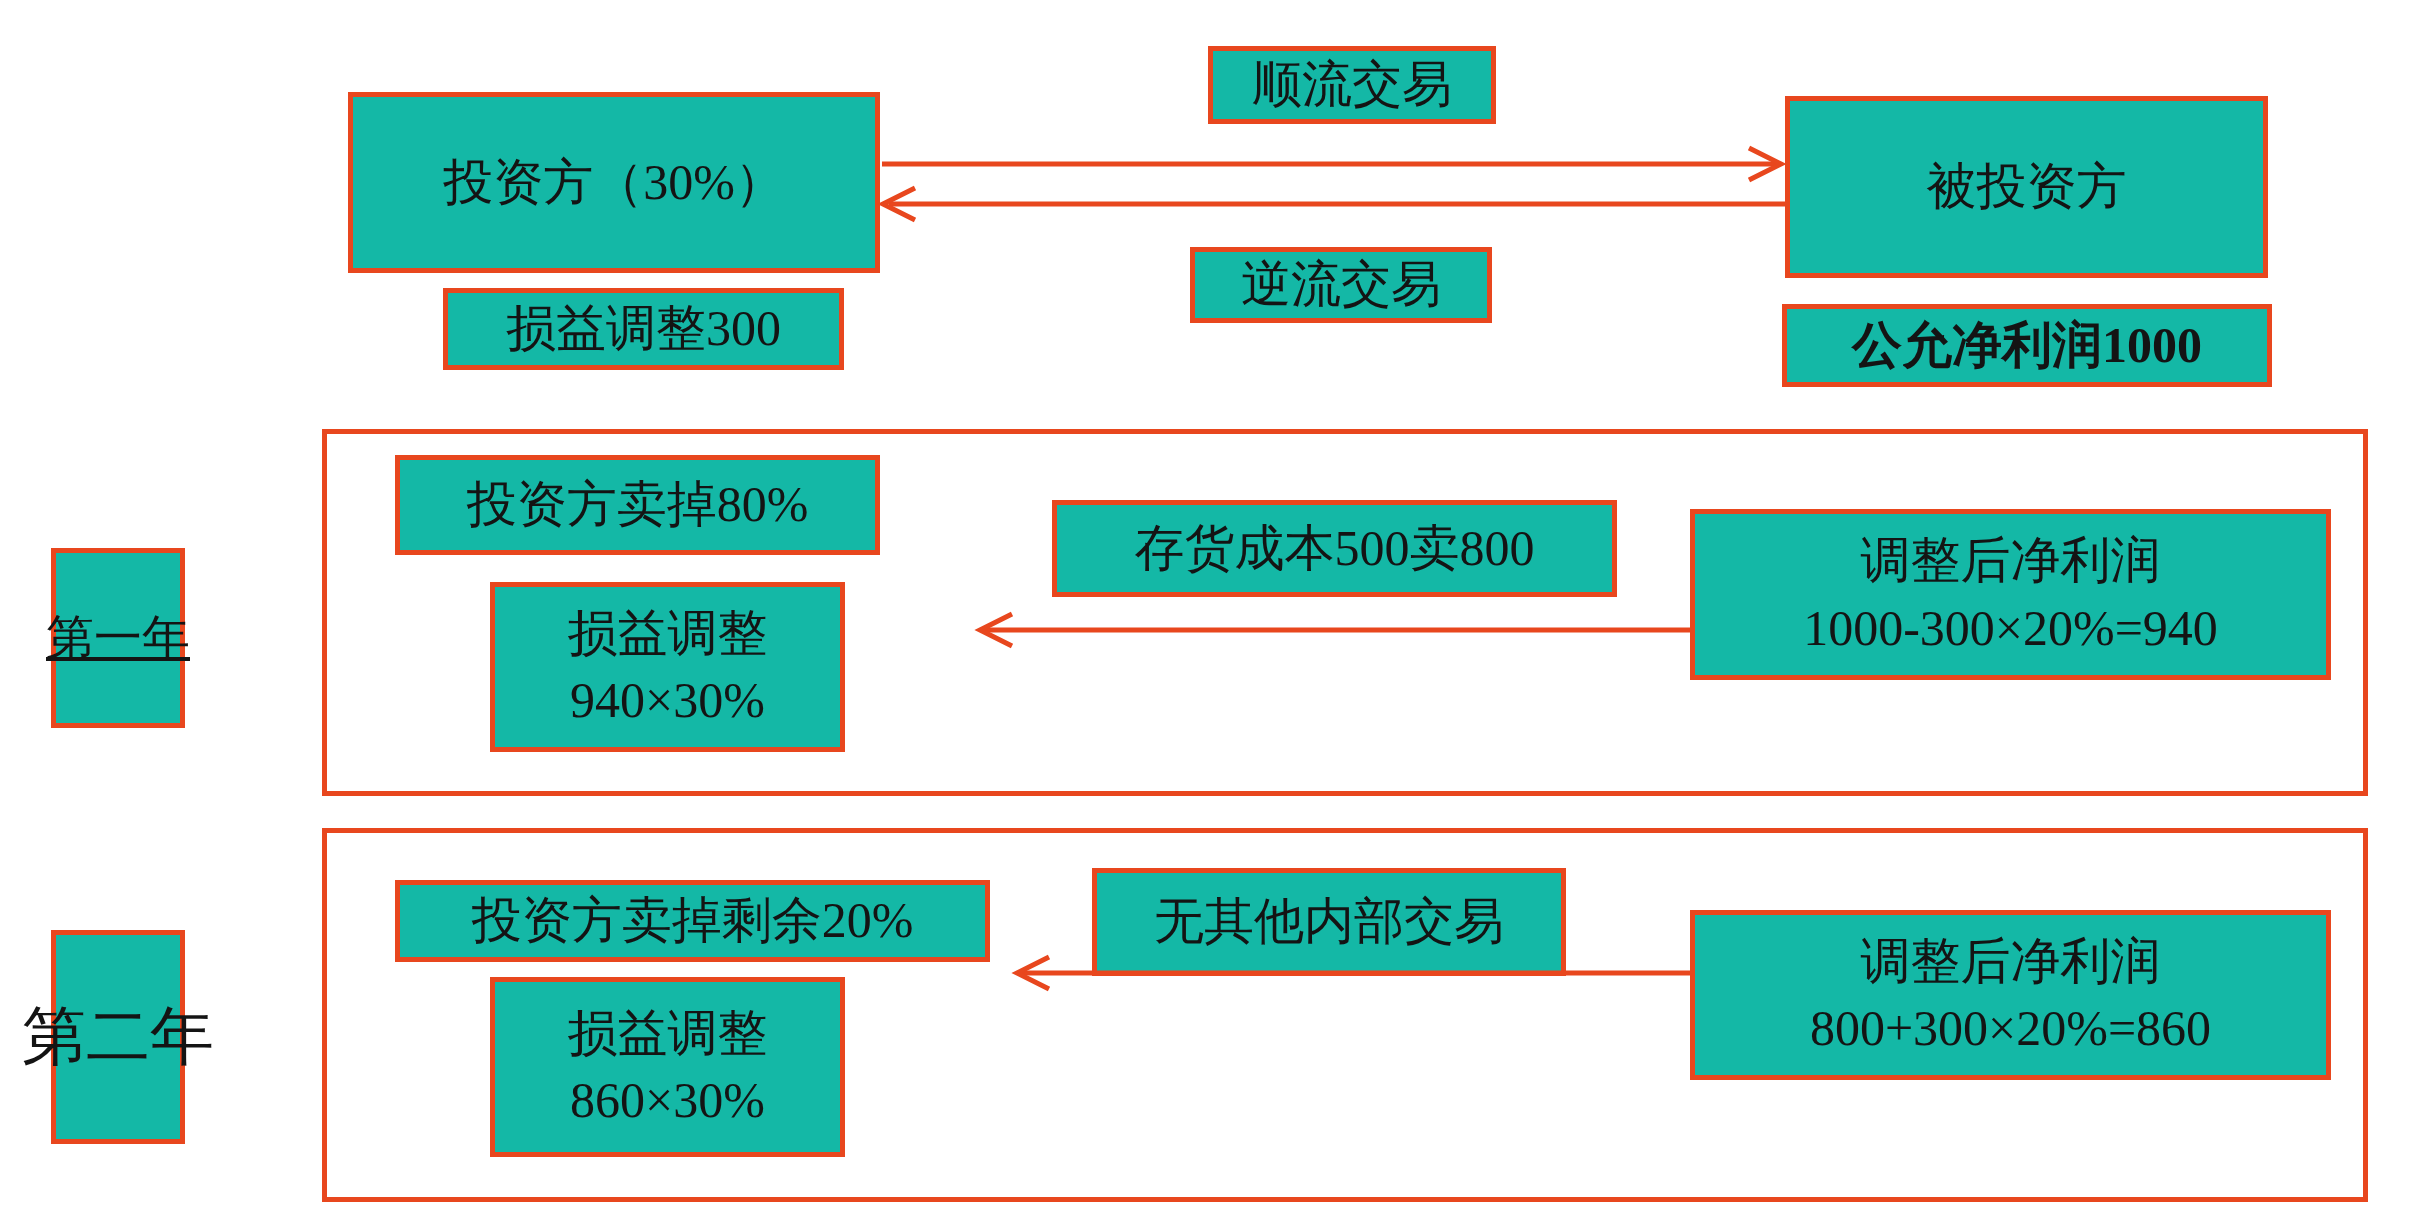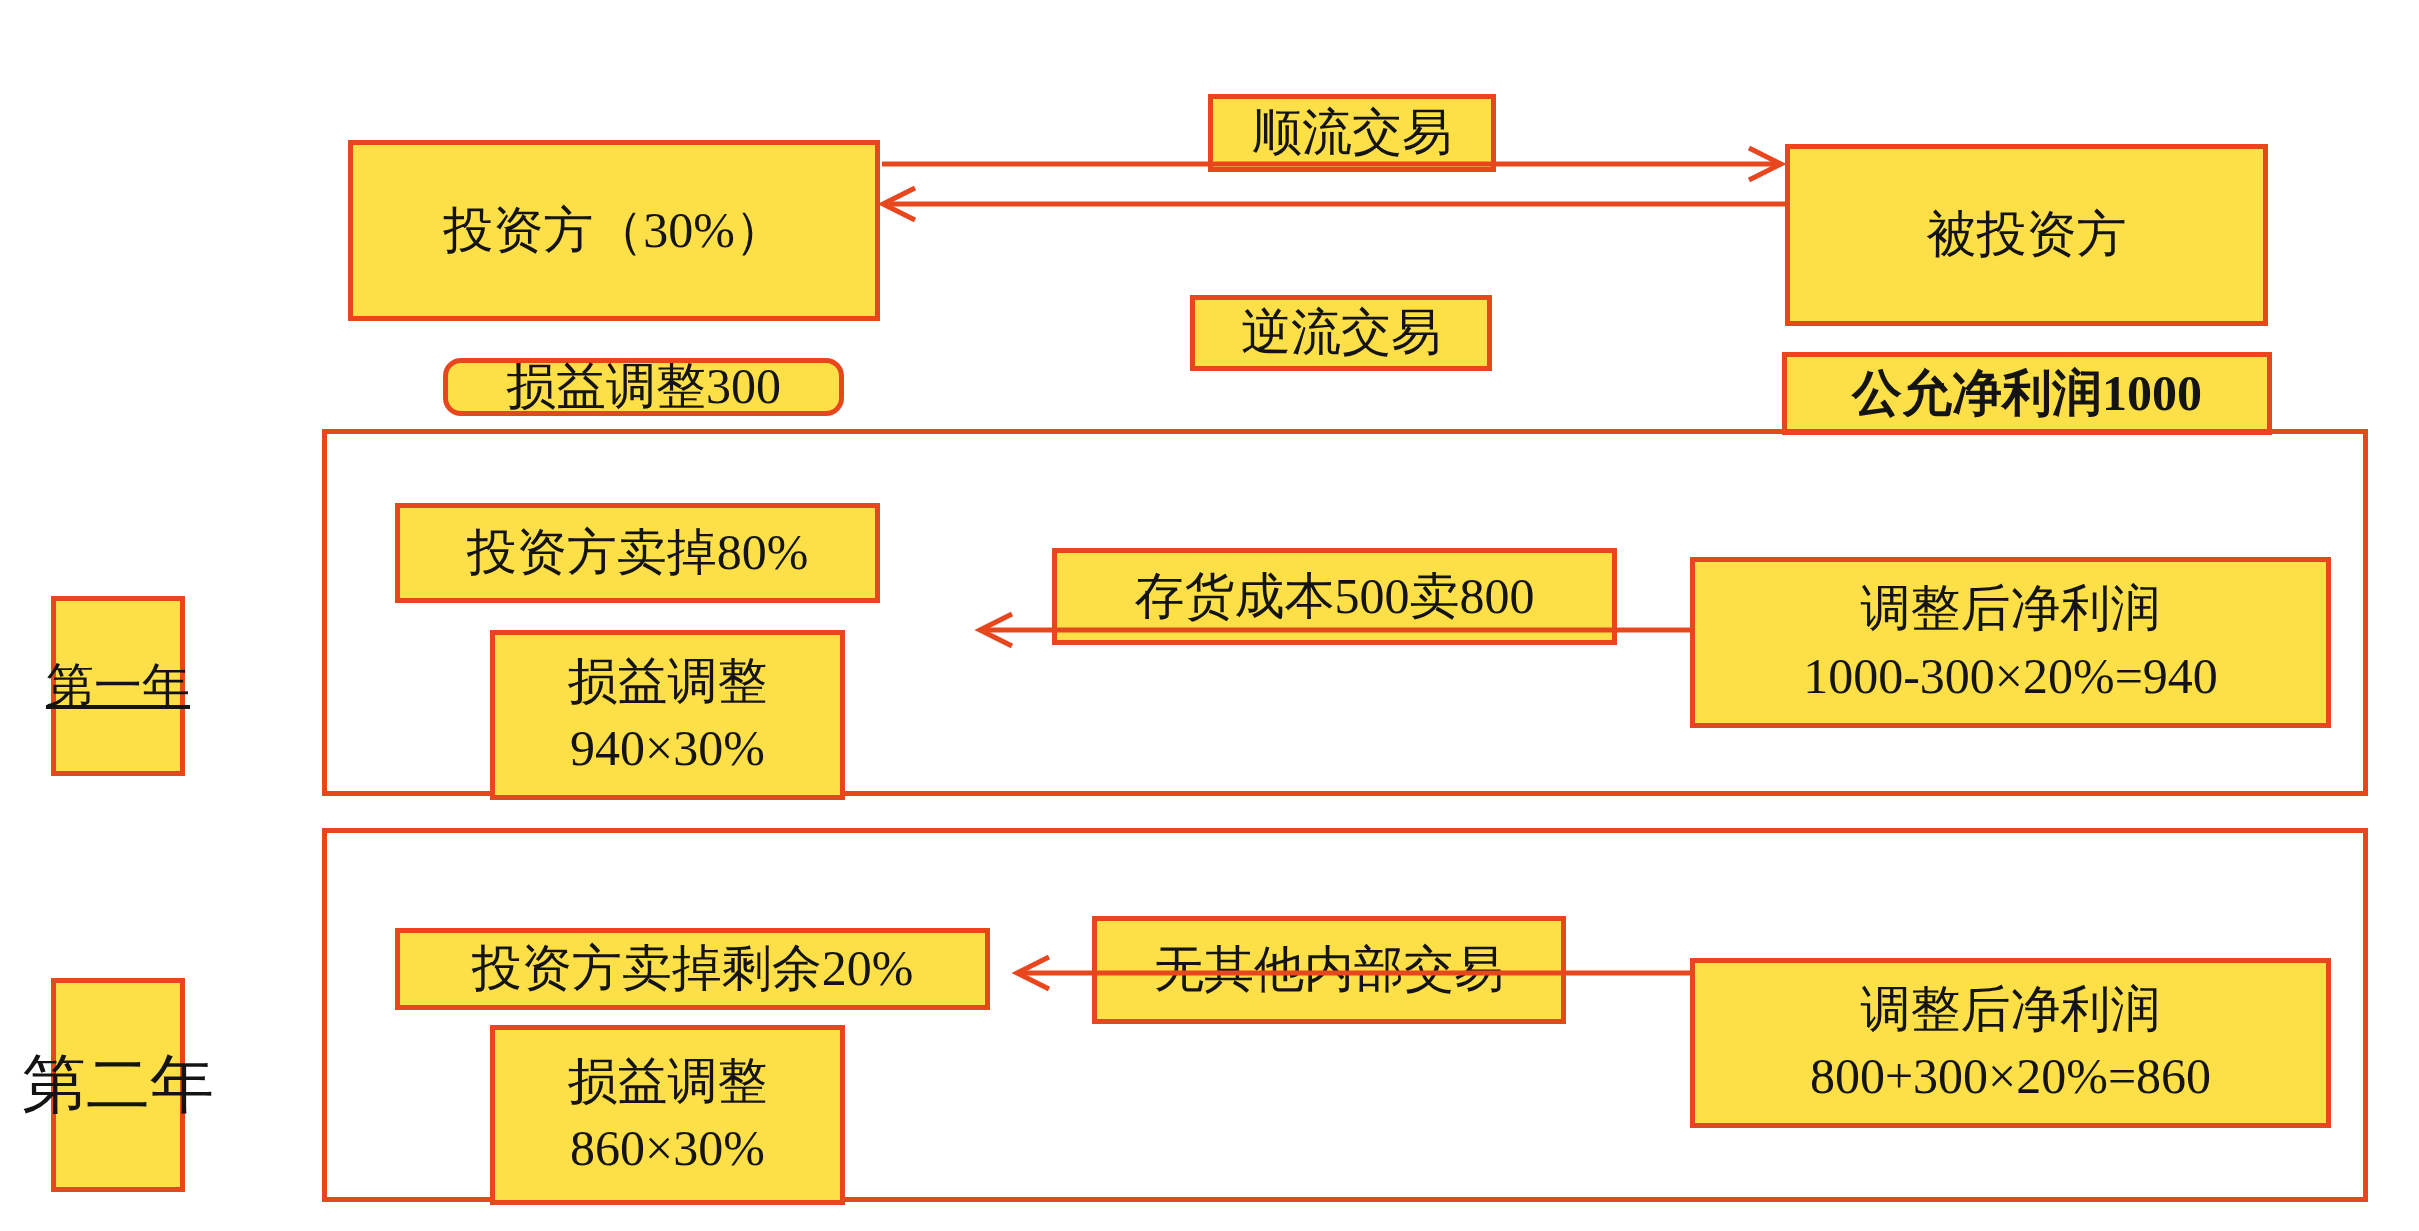--- a/index.html
+++ b/index.html
@@ -10,30 +10,29 @@
     width: 2419px;
     height: 1231px;
     background: #ffffff;
     font-family: "Liberation Serif", "DejaVu Serif", serif;
     color: var(--ink);
     overflow: hidden;
   }
   .box {
     position: absolute;
     border: 5px solid var(--accent);
-    background: #fde047;
+    background: #14b8a6;
     display: flex;
     flex-direction: column;
     align-items: center;
     justify-content: center;
     text-align: center;
     font-size: 50px;
     line-height: 1.35;
     white-space: nowrap;
-    margin-top: 48px;
   }
   .outer {
     position: absolute;
     border: 5px solid var(--accent);
     background: transparent;
   }
   .arrows {
     position: absolute;
     left: 0; top: 0;
     width: 2419px;
@@ -43,21 +42,21 @@
   .arrows line, .arrows polyline {
     stroke: var(--accent);
     stroke-width: 5;
     fill: none;
   }
   
   .investor      { left: 348px;  top: 92px;   width: 532px;  height: 181px; }
   .downstream-lb { left: 1208px; top: 46px;   width: 288px;  height: 78px;  }
   .upstream-lb   { left: 1190px; top: 247px;  width: 302px;  height: 76px;  }
   .investee      { left: 1785px; top: 96px;   width: 483px;  height: 182px; }
-  .investor-note { left: 443px;  top: 310px;  width: 401px;  height: 58px; border-radius: 18px;  }
+  .investor-note { left: 443px;  top: 288px;  width: 401px;  height: 82px;  }
   .investee-note { left: 1782px; top: 304px;  width: 490px;  height: 83px; font-weight: bold;  }
 
   .y1-outer      { left: 322px;  top: 429px;  width: 2046px; height: 367px; }
   .y1-rowlabel   { left: 51px;   top: 548px;  width: 134px;  height: 180px; font-size: 48px; text-decoration: underline; }
   .y1-sell       { left: 395px;  top: 455px;  width: 485px;  height: 100px; }
   .y1-adjust     { left: 490px;  top: 582px;  width: 355px;  height: 170px; }
   .y1-trans      { left: 1052px; top: 500px;  width: 565px;  height: 97px;  }
   .y1-netprofit  { left: 1690px; top: 509px;  width: 641px;  height: 171px; }
 
   .y2-outer      { left: 322px;  top: 828px;  width: 2046px; height: 374px; }

